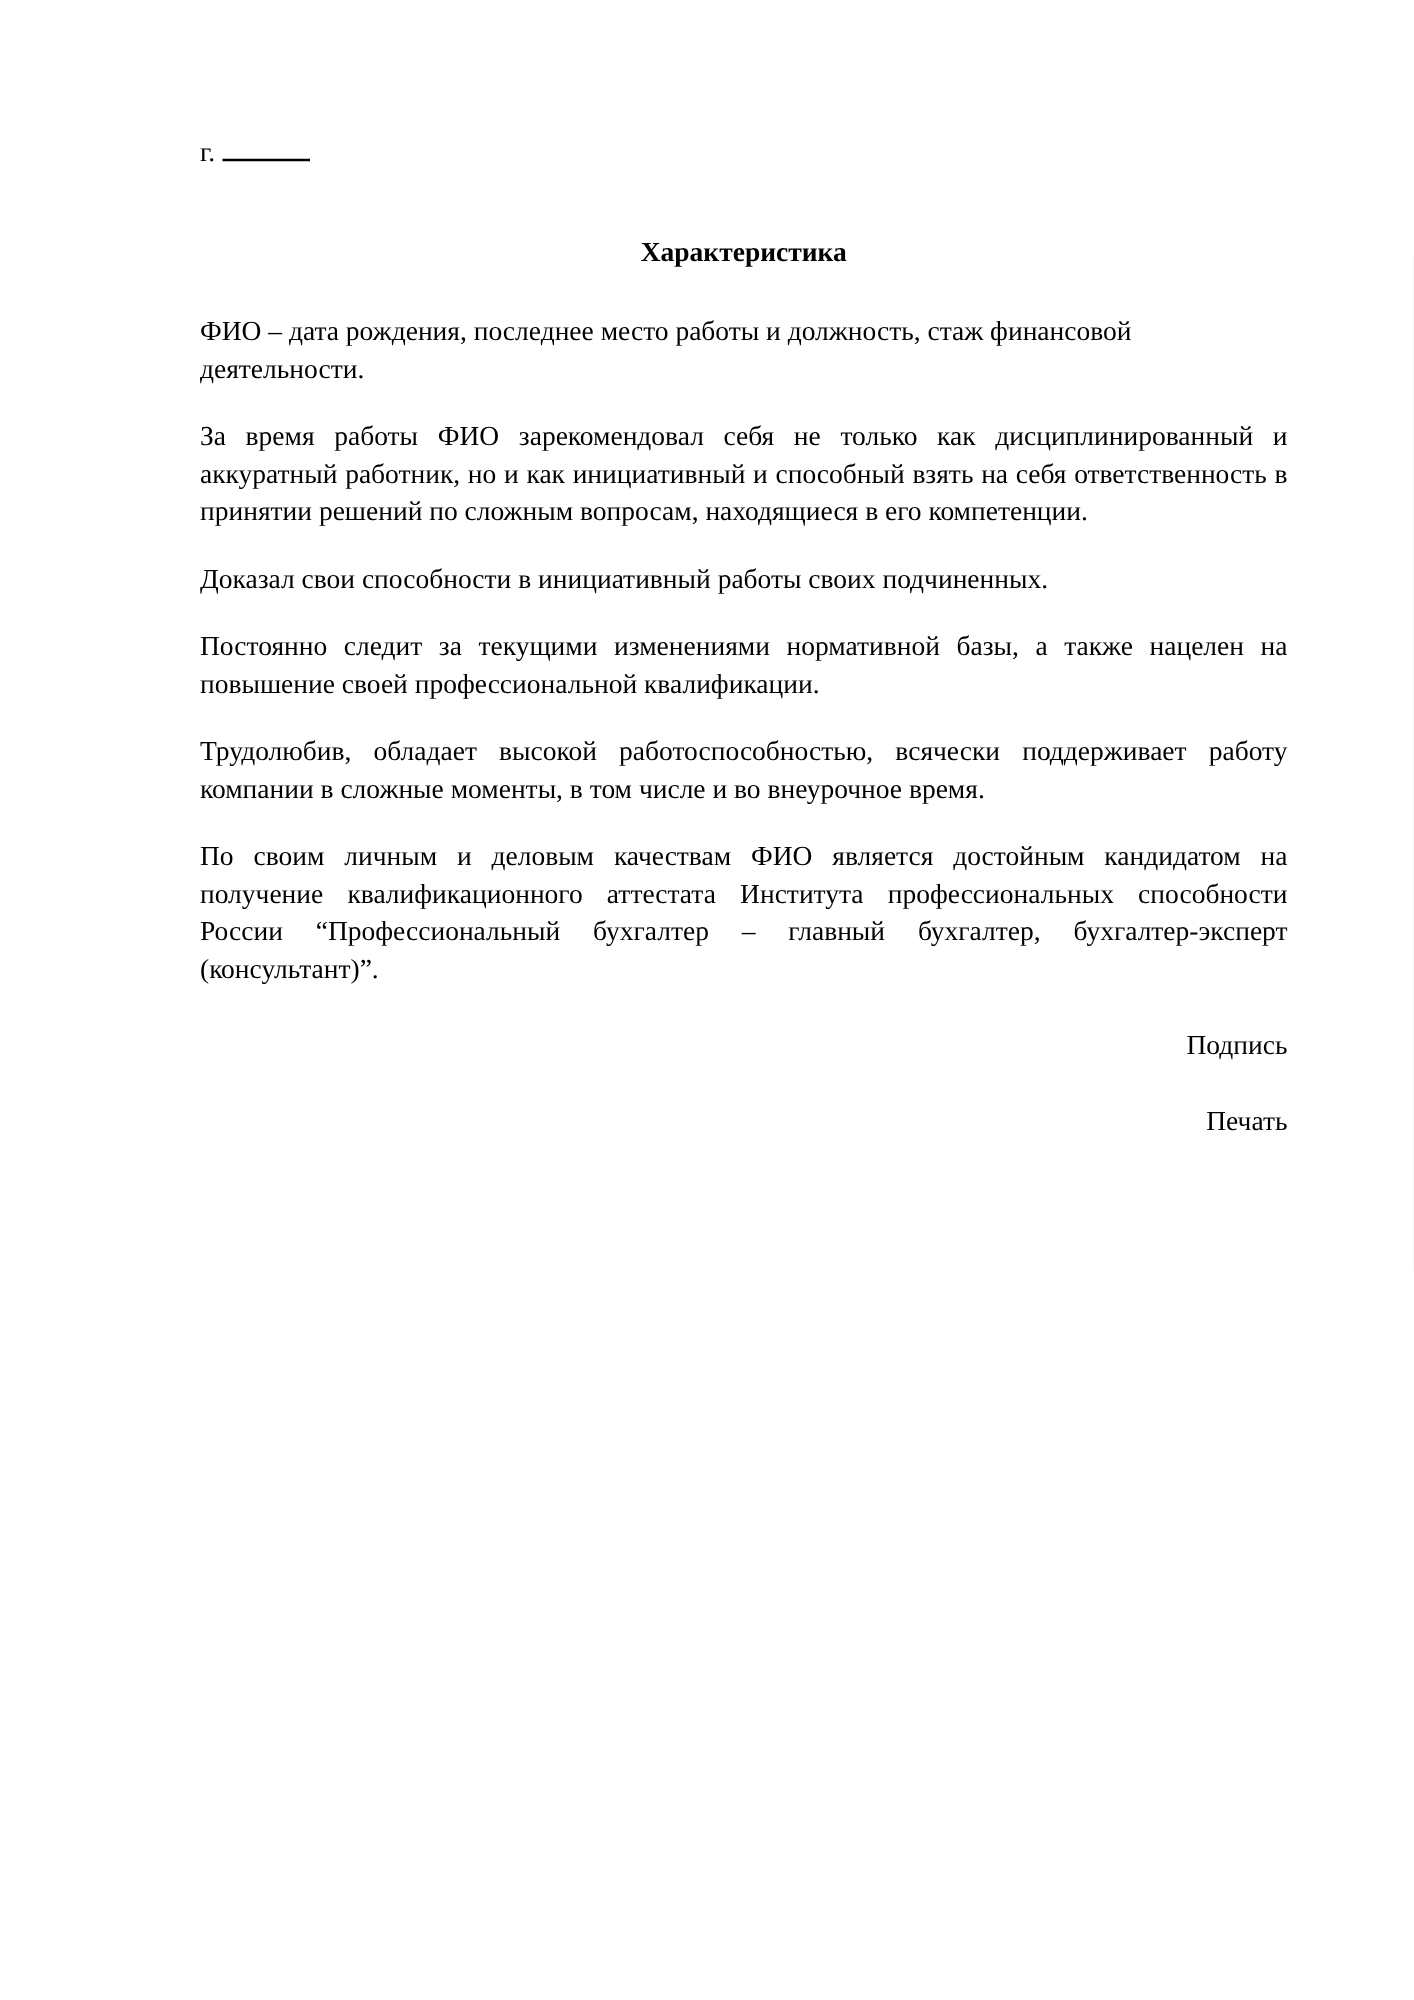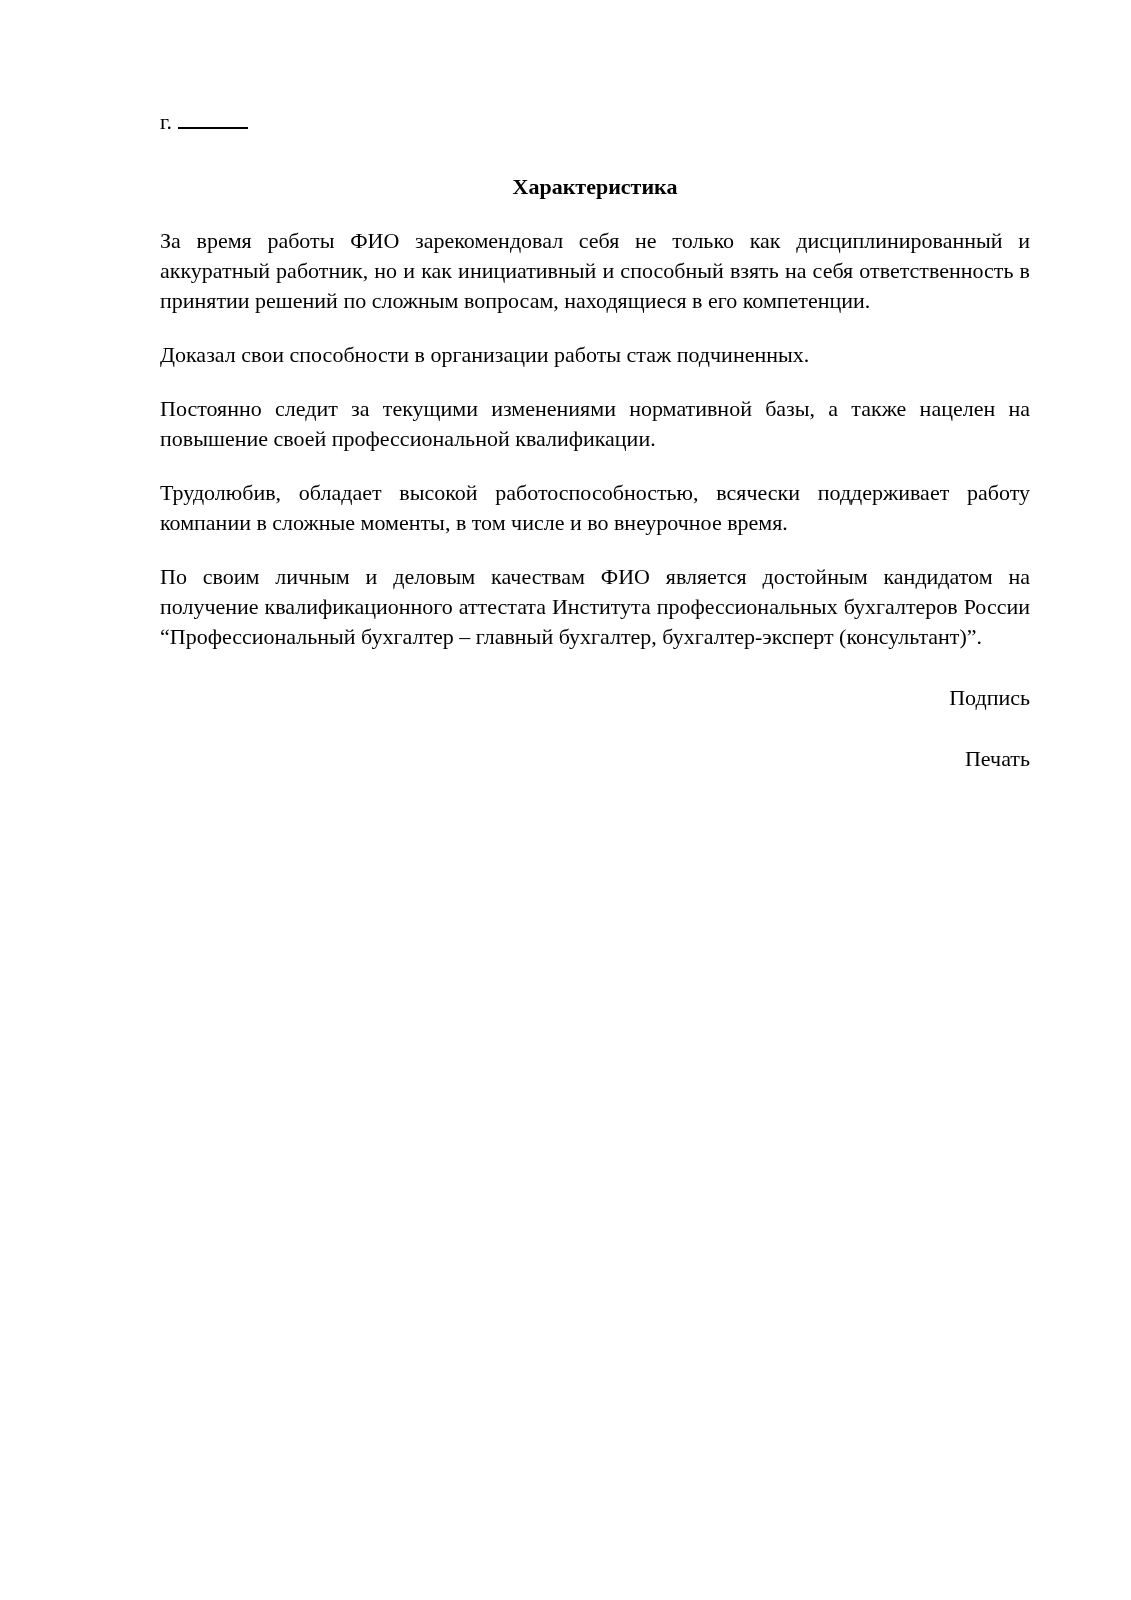--- a/index.html
+++ b/index.html
@@ -30,21 +30,21 @@
     width: 70px;
     height: 1em;
     border-bottom: 2px solid #000000;
     margin-left: 6px;
     vertical-align: baseline;
   }
   .date-line {
     margin: 25px 0 0 0;
   }
   h1.doc-title {
-    margin: 35px 0 0 0;
+    margin: 50px 0 0 0;
     font-size: 22px;
     line-height: 30px;
     font-weight: bold;
     text-align: center;
   }
   p.para {
     margin: 30px 0 0 0;
   }
   p.para.first {
     margin-top: 33px;
@@ -65,30 +65,31 @@
 </head>
 <body>
 
 <div class="page">
 
   <p class="city-line"><span>г.</span><span class="blank-line"></span></p>
 
 
   <h1 class="doc-title">Характеристика</h1>
 
+  <p class="para first">ФИО – дата рождения, последнее место работы и должность, стаж финансовой деятельности.</p>
 
   <p class="para just">За время работы ФИО зарекомендовал себя не только как дисциплинированный и аккуратный работник, но и как инициативный и способный взять на себя ответственность в принятии решений по сложным вопросам, находящиеся в его компетенции.</p>
 
-  <p class="para just">Доказал свои способности в организации работы стаж подчиненных.</p>
+  <p class="para just">Доказал свои способности в инициативный работы своих подчиненных.</p>
 
   <p class="para just">Постоянно следит за текущими изменениями нормативной базы, а также нацелен на повышение своей профессиональной квалификации.</p>
 
 
   <p class="para just">Трудолюбив, обладает высокой работоспособностью, всячески поддерживает работу компании в сложные моменты, в том числе и во внеурочное время.</p>
 
-  <p class="para just">По своим личным и деловым качествам ФИО является достойным кандидатом на получение квалификационного аттестата Института профессиональных бухгалтеров России “Профессиональный бухгалтер – главный бухгалтер, бухгалтер-эксперт (консультант)”.</p>
+  <p class="para just">По своим личным и деловым качествам ФИО является достойным кандидатом на получение квалификационного аттестата Института профессиональных способности России “Профессиональный бухгалтер – главный бухгалтер, бухгалтер-эксперт (консультант)”.</p>
 
 
   <p class="sig-line">Подпись</p>
 
   <p class="sig-line">Печать</p>
 
 </div>
 
 </body></html>

